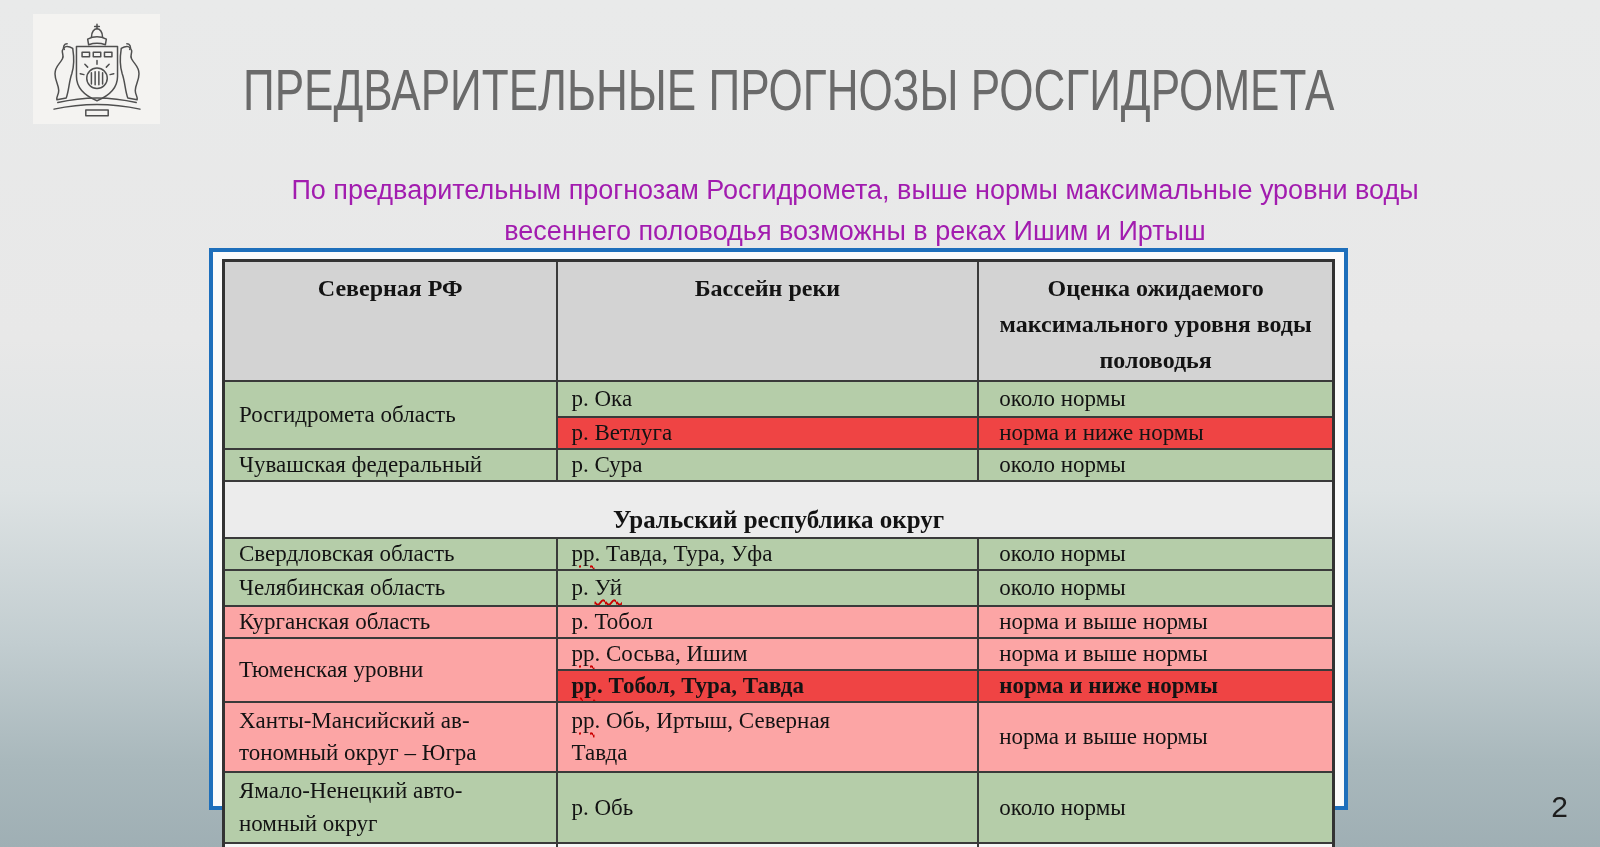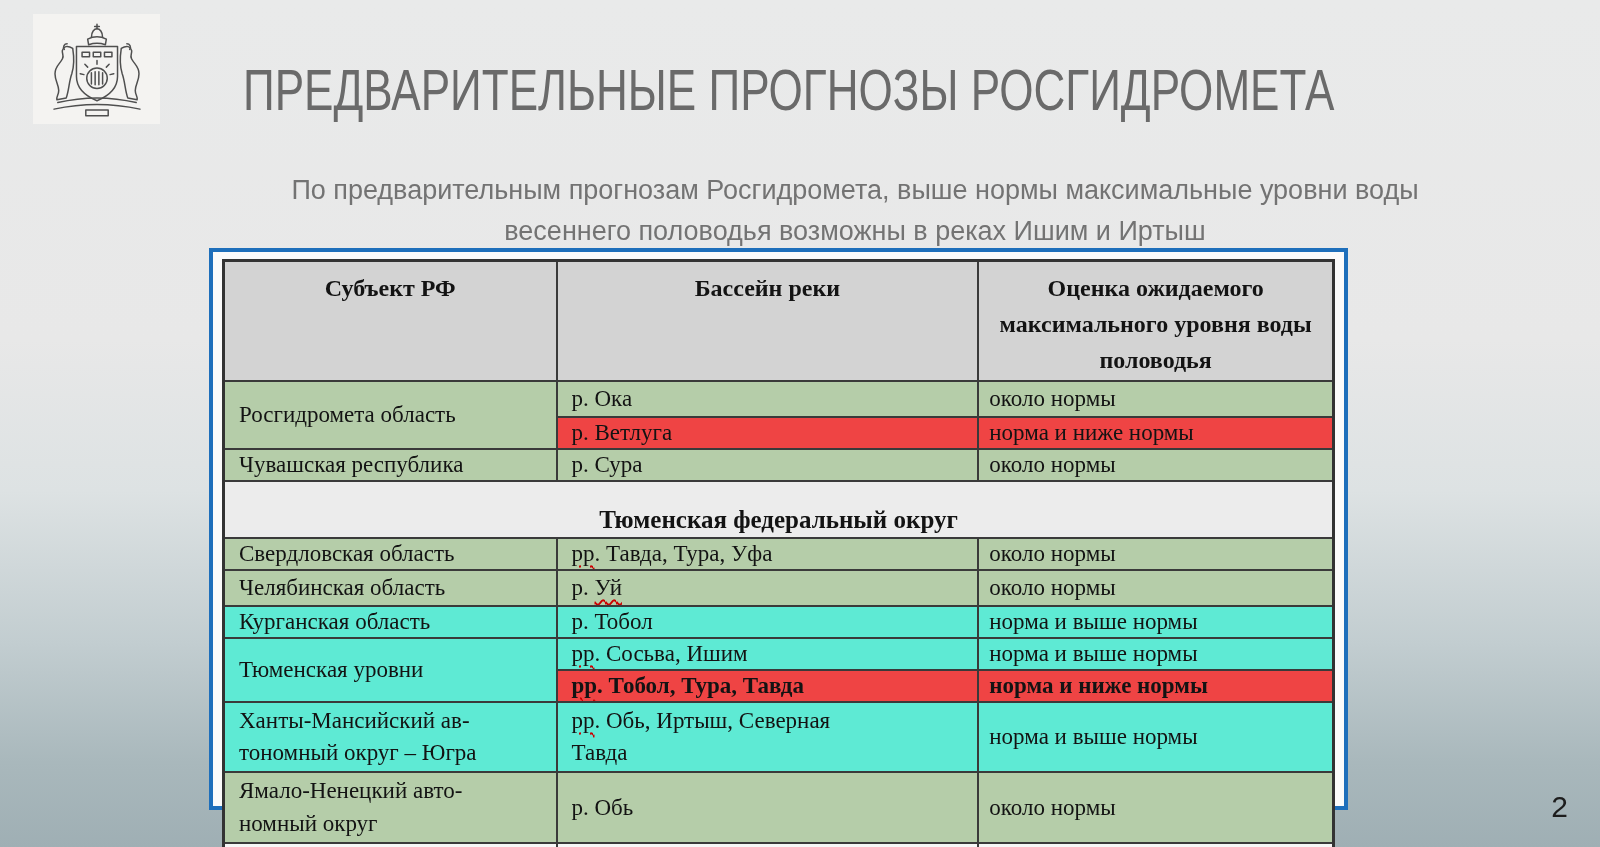--- a/index.html
+++ b/index.html
@@ -13,49 +13,49 @@
     background:#f4f3f1;display:flex;align-items:center;justify-content:center;
   }
   .logo-box svg{stroke:#4f4f4f;fill:none;stroke-width:1.6;stroke-linecap:round;stroke-linejoin:round;}
   .title{
     position:absolute;left:243px;top:60px;font-size:58px;line-height:1.05;
     color:#6a6a6a;white-space:nowrap;transform:scaleX(0.76);transform-origin:left top;
     font-weight:400;
   }
   .subtitle{
     position:absolute;left:170px;top:170px;width:1370px;text-align:center;
-    font-size:27px;line-height:1.5;color:#737373;white-space:pre-line;
+    font-size:27px;line-height:1.5;color:#a21caf;white-space:pre-line;
   }
   .frame{
     position:absolute;left:209px;top:248px;width:1139px;height:562px;
     box-sizing:border-box;border:4px solid #1e6fbb;background:#fbfbfb;
     padding:7px 9px;
   }
   table{
     width:100%;height:100%;border-collapse:collapse;table-layout:fixed;
     font-family:"Liberation Serif","DejaVu Serif",serif;font-size:23px;color:#131313;
   }
   td{border:2px solid #3a3a3a;padding:2px 14px;vertical-align:middle;overflow:hidden;}
   table{border:3px solid #333;}
   .col1{width:30%}.col2{width:38%}.col3{width:32%}
   .hdr{
     background:#d3d3d3;font-weight:bold;text-align:center;vertical-align:top;
     padding-top:8px;font-size:24px;line-height:1.5;
   }
   .green{background:#b5cda9}
   .tan{background:#ef4444}
-  .pink{background:#5eead4}
+  .pink{background:#fca5a5}
   .section{
     background:#ececec;text-align:center;vertical-align:bottom;font-weight:bold;
     font-size:25px;padding-bottom:3px;
   }
   .emptyrow td{background:#f7f7f7;padding:0;}
   .sic{text-decoration:underline wavy #c00 2px;text-underline-offset:4px;}
   .wrap2{white-space:pre-line;line-height:1.4;}
-  .estimate-cell{padding-left:10px;}
+  .estimate-cell{padding-left:20px;}
   .page-number{
     position:absolute;right:32px;top:790px;font-size:30px;color:#1d1d1d;
     font-family:"Liberation Sans",sans-serif;
   }
 </style>
 </head>
 <body>
 
 <div class="logo-box">
   <svg width="112" height="98" viewBox="0 0 120 104">
@@ -92,44 +92,44 @@
 <div class="frame">
   <table>
     <colgroup>
         <col class="col1">
         <col class="col2">
         <col class="col3">
       </colgroup>
 
     <tbody>
         <tr style="height:91px;">
-      <td class="hdr">Субъект РФ</td>
+      <td class="hdr">Северная РФ</td>
       <td class="hdr">Бассейн реки</td>
       <td class="hdr">Оценка ожидаемого максимального уровня воды половодья</td>
     </tr>
 
     <tr style="height:36px;">
       <td class="green" rowspan="2"><span>Росгидромета область</span></td>
       <td class="green"><span>р. Ока</span></td>
       <td class="green estimate-cell"><span>около нормы</span></td>
     </tr>
 
     <tr style="height:30px;">
       <td class="tan"><span>р. Ветлуга</span></td>
       <td class="tan estimate-cell"><span>норма и ниже нормы</span></td>
     </tr>
 
     <tr style="height:32px;">
-      <td class="green"><span>Чувашская республика</span></td>
+      <td class="green"><span>Чувашская федеральный</span></td>
       <td class="green"><span>р. Сура</span></td>
       <td class="green estimate-cell"><span>около нормы</span></td>
     </tr>
 
     <tr style="height:57px;">
-      <td class="section" colspan="3">Тюменская федеральный округ</td>
+      <td class="section" colspan="3">Уральский республика округ</td>
     </tr>
 
     <tr style="height:31px;">
       <td class="green"><span>Свердловская область</span></td>
       <td class="green"><span></span><span class="sic">рр</span><span>. Тавда, Тура, Уфа</span></td>
       <td class="green estimate-cell"><span>около нормы</span></td>
     </tr>
 
     <tr style="height:36px;">
       <td class="green"><span>Челябинская область</span></td>

